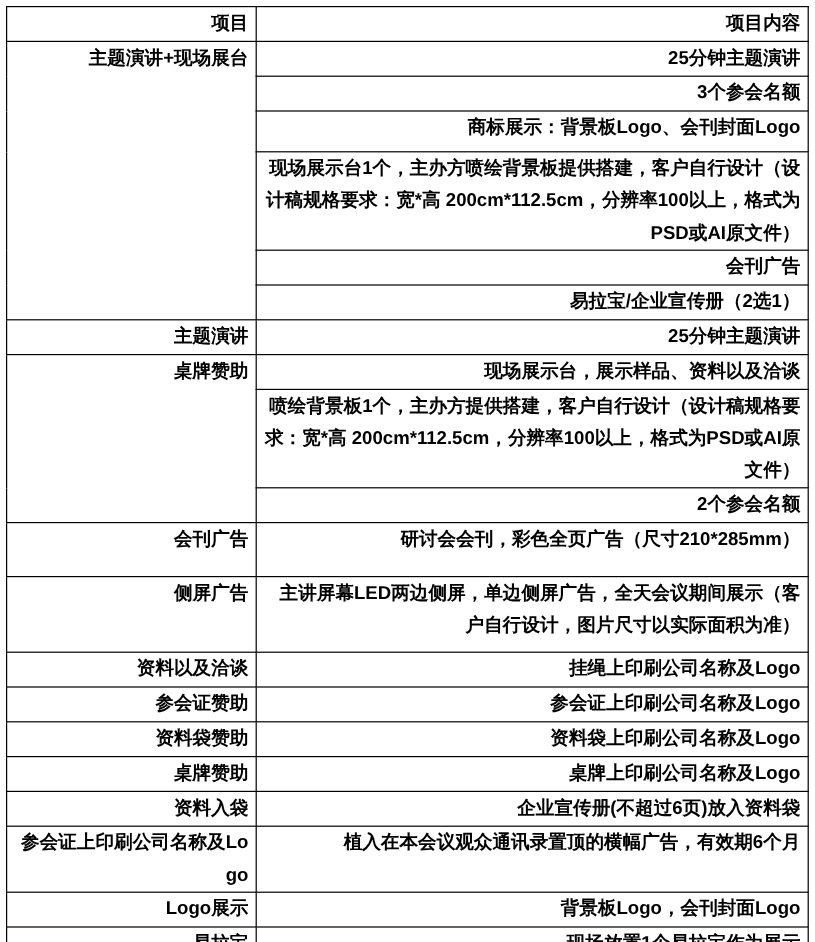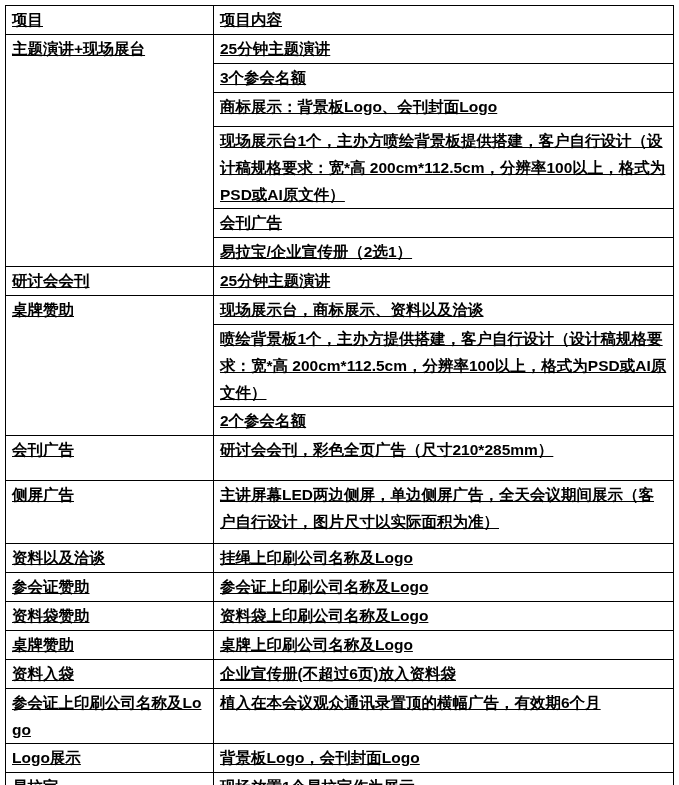--- a/index.html
+++ b/index.html
@@ -26,27 +26,26 @@
     color: #000000;
     font-weight: bold;
     font-size: 15.5px;
   }
   col.c1 { width: 208px; }
   col.c2 { width: 460px; }
   .doc-table th,
   .doc-table td {
     border: 1.5px solid #000000;
     padding: 0 6px;
-    text-align: left;
+    text-align: right;
     vertical-align: top;
     line-height: 27px;
     height: 28px;
     word-break: break-all;
     overflow: hidden;
-    text-decoration: underline;
   }
   .doc-table th {
     font-weight: bold;
   }
   tr.h33 td { height: 33px; }
   tr.h44 td { height: 44px; }
   tr.h62 td { height: 62px; }
   tr.h50 td { height: 50px; }
 </style>
 </head>
@@ -80,27 +79,27 @@
         <td>现场展示台1个，主办方喷绘背景板提供搭建，客户自行设计（设计稿规格要求：宽*高 200cm*112.5cm，分辨率100以上，格式为PSD或AI原文件）</td>
       </tr>
       <tr>
         <td>会刊广告</td>
       </tr>
       <tr>
         <td>易拉宝/企业宣传册（2选1）</td>
       </tr>
 
       <tr>
-        <td>研讨会会刊</td>
+        <td>主题演讲</td>
         <td>25分钟主题演讲</td>
       </tr>
 
       <tr>
         <td rowspan="3">桌牌赞助</td>
-        <td>现场展示台，商标展示、资料以及洽谈</td>
+        <td>现场展示台，展示样品、资料以及洽谈</td>
       </tr>
       <tr>
         <td>喷绘背景板1个，主办方提供搭建，客户自行设计（设计稿规格要求：宽*高 200cm*112.5cm，分辨率100以上，格式为PSD或AI原文件）</td>
       </tr>
       <tr>
         <td>2个参会名额</td>
       </tr>
 
       <tr class="h44">
         <td>会刊广告</td>

